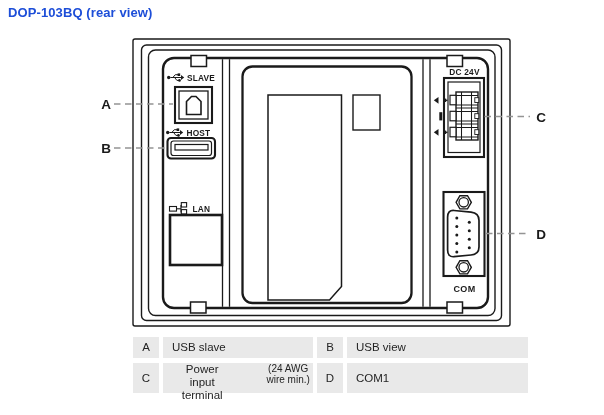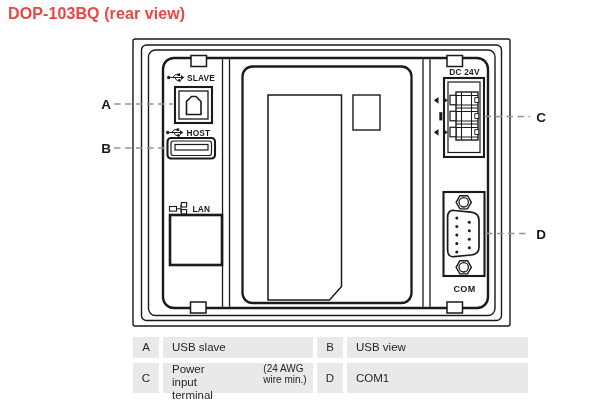--- a/index.html
+++ b/index.html
@@ -10,21 +10,21 @@
   }
   html,body{margin:0;padding:0;}
   body{
     width:604px;height:415px;position:relative;overflow:hidden;
     background:var(--background);
     font-family:"Liberation Sans",sans-serif;
     color:#1c1c1c;
   }
   .page-title{
     position:absolute;left:8px;top:5px;
-    font-size:16px;font-weight:bold;color:#ef4444;
+    font-size:13px;font-weight:bold;color:#1d4ed8;
     letter-spacing:.1px;white-space:nowrap;
   }
   svg.diagram{position:absolute;left:0;top:0;}
   
   .sn{stroke:var(--line);fill:none;}
   .sw{stroke:var(--line);fill:var(--background);}
   .fl{fill:var(--line);stroke:none;}
   .dash{stroke:var(--callout-dash);fill:none;stroke-width:1.6;stroke-dasharray:6.5 4.5;}
   text{fill:var(--line);font-family:"Liberation Sans",sans-serif;}
   .plabel{font-size:8.3px;font-weight:bold;letter-spacing:.2px;}
@@ -33,21 +33,21 @@
   
   .legend{
     position:absolute;left:133px;top:337px;
     display:grid;
     grid-template-columns:26px 150px 26px 181px;
     grid-template-rows:20.5px 29.5px;
     column-gap:4px;row-gap:5.5px;
   }
   .cell{background:var(--table-cell-bg);display:flex;align-items:center;color:#242424;}
   .cell.key{justify-content:center;font-size:11.5px;}
-  .cell.desc{padding-left:9px;font-size:11.5px;}
+  .cell.desc{padding-left:9px;font-size:11.5px;text-align:center;}
   .cell.desc.two{flex-direction:row;align-items:flex-start;justify-content:center;}
   .cell .l1{font-size:11.5px;line-height:13px;}
   .cell .l2{font-size:10px;line-height:11px;margin-left:31px;}
 </style>
 </head>
 <body>
 
 <div class="page-title">DOP-103BQ (rear view)</div>
 
 <svg class="diagram" width="604" height="415" viewBox="0 0 604 415">

